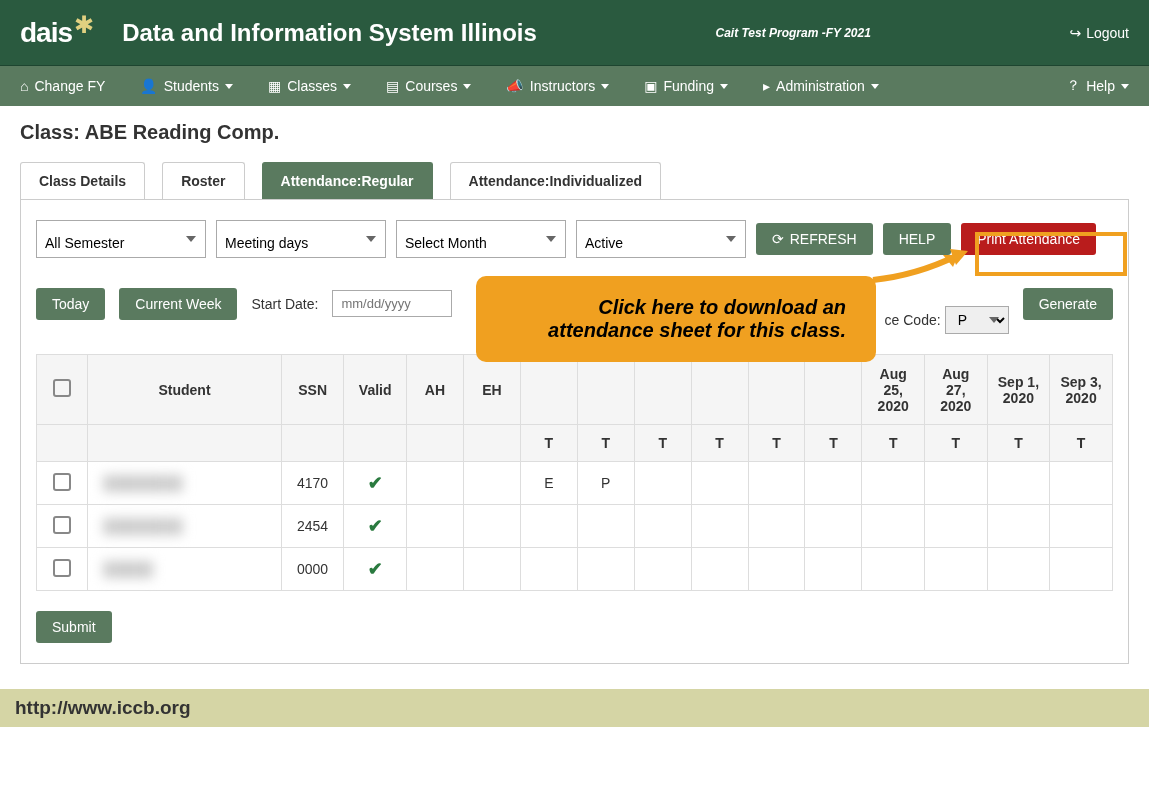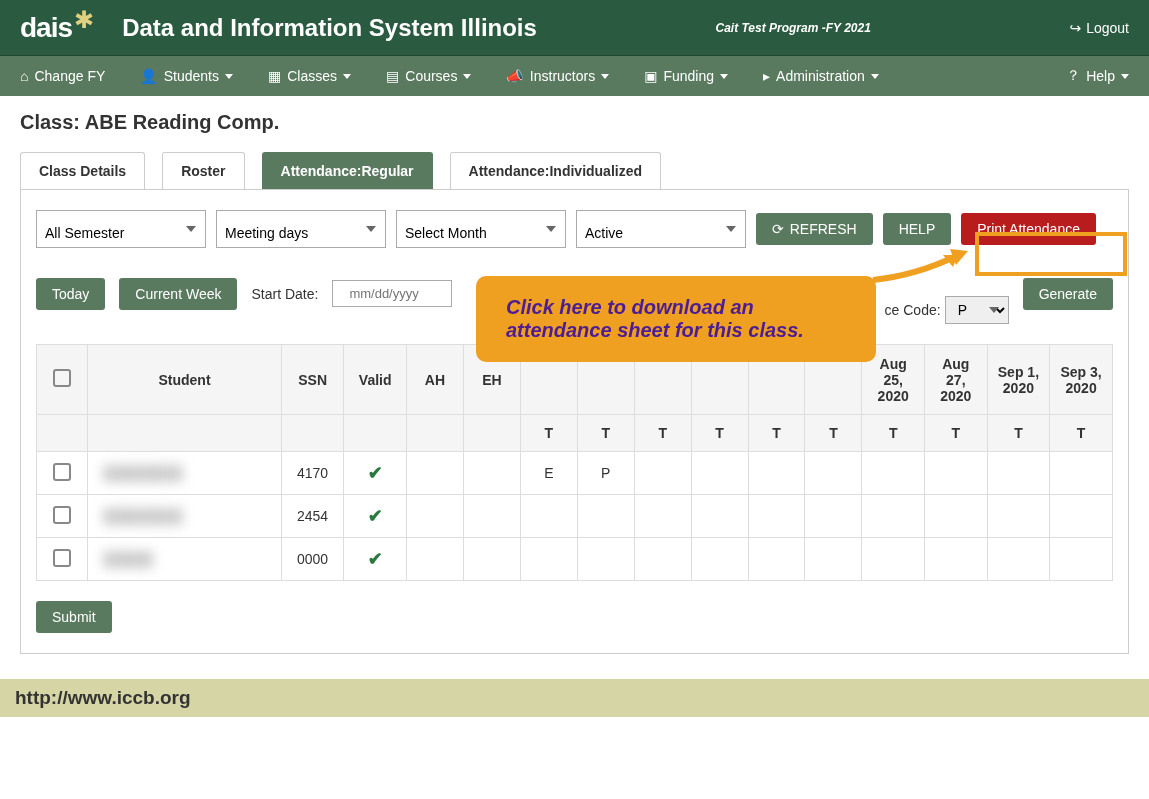--- a/index.html
+++ b/index.html
@@ -1,17 +1,17 @@
 <!DOCTYPE html>
 <html><head>
 <meta charset="utf-8">
 <style>
 * { box-sizing: border-box; margin: 0; padding: 0; }
 body { font-family: Arial, Helvetica, sans-serif; font-size: 14px; color: #333; background: #fff; width: 1149px; }
-.header { background: #2a5a3f; color: #fff; display: flex; align-items: center; padding: 10px 20px; height: 56px; border-bottom: 1px solid #1e4530; }
+.header { background: #2a5a3f; color: #fff; display: flex; align-items: center; padding: 10px 20px; height: 66px; border-bottom: 1px solid #1e4530; }
 .logo { display: flex; align-items: center; gap: 5px; }
 .logo-text { font-size: 28px; font-weight: bold; letter-spacing: -1px; }
 .logo-flower { color: #e0d080; font-size: 24px; position: relative; top: -8px; left: -3px; }
 .title { font-size: 24px; font-weight: bold; margin-left: 25px; }
 .program { font-style: italic; font-size: 12px; font-weight: bold; margin-left: auto; margin-right: 20px; }
 .logout { margin-left: auto; display: flex; align-items: center; gap: 5px; cursor: pointer; }
 .nav { background: #5a7a5f; display: flex; padding: 0 20px; height: 40px; align-items: center; gap: 35px; }
 .nav-item { color: #fff; display: flex; align-items: center; gap: 6px; cursor: pointer; font-size: 14px; }
 .nav-item .caret { border-top: 5px solid #fff; border-left: 4px solid transparent; border-right: 4px solid transparent; width: 0; height: 0; display: inline-block; }
 .content { padding: 15px 20px; }
@@ -20,33 +20,33 @@
 .tab { padding: 10px 18px; border: 1px solid #ccc; border-bottom: none; background: #fff; cursor: pointer; font-size: 14px; font-weight: bold; margin-right: 4px; border-radius: 3px 3px 0 0; }
 .tab.active { background: #5a7a5f; color: #fff; border-color: #5a7a5f; }
 .panel { border: 1px solid #ccc; border-top: none; padding: 20px 15px; }
 .filters { display: flex; gap: 10px; align-items: center; margin-bottom: 15px; }
 .select { border: 1px solid #aaa; padding: 14px 30px 6px 8px; font-size: 14px; background: #fff; appearance: none; position: relative; }
 .select-wrap { position: relative; display: inline-block; }
 .select-wrap::after { content: ''; position: absolute; right: 10px; top: 50%; transform: translateY(-50%); border-top: 6px solid #666; border-left: 5px solid transparent; border-right: 5px solid transparent; pointer-events: none; }
 .btn { background: #5a7a5f; color: #fff; border: none; padding: 8px 16px; font-size: 14px; cursor: pointer; border-radius: 3px; display: inline-flex; align-items: center; gap: 6px; }
 .btn-dark { background: #b91c1c; }
 .row2 { display: flex; align-items: center; gap: 14px; margin-bottom: 20px; }
-.date-input { border: 1px solid #aaa; padding: 5px 16px; font-size: 13px; color: #888; width: 120px; }
+.date-input { border: 1px solid #aaa; padding: 5px 8px; font-size: 13px; color: #888; width: 120px; }
 .label { font-size: 14px; }
 .code-wrap { display: flex; align-items: center; gap: 4px; margin-left: auto; margin-top: 33px; }
 .small-select { border: 1px solid #aaa; padding: 4px 24px 4px 8px; font-size: 14px; }
 table { width: 100%; border-collapse: collapse; font-size: 14px; }
 th, td { border: 1px solid #ddd; padding: 10px 6px; text-align: center; }
 thead th { background: #f5f5f5; font-weight: bold; vertical-align: middle; }
 thead tr:first-child th { height: 70px; }
 .checkbox { width: 18px; height: 18px; border: 2px solid #888; border-radius: 3px; display: inline-block; cursor: pointer; }
 .check-icon { color: #2a7a3f; font-size: 18px; font-weight: bold; }
 .submit-row { margin-top: 20px; }
 .footer { background: #d5d5a5; padding: 8px 15px; font-size: 19px; font-weight: bold; margin-top: 10px; }
-.callout { position: absolute; background: #f0a020; color: #4c1d95; padding: 20px 30px; border-radius: 10px; font-size: 20px; font-style: italic; font-weight: bold; text-align: left; width: 400px; top: 276px; left: 476px; z-index: 100; }
+.callout { position: absolute; background: #f0a020; color: #000000; padding: 20px 30px; border-radius: 10px; font-size: 20px; font-style: italic; font-weight: bold; text-align: right; width: 400px; top: 276px; left: 476px; z-index: 100; }
 .callout-arrow { position: absolute; top: 245px; left: 868px; z-index: 101; }
 .highlight-box { position: absolute; border: 4px solid #f0a020; top: 232px; left: 975px; width: 152px; height: 44px; z-index: 99; pointer-events: none; }
 .relwrap { position: relative; }
 .student-cell { text-align: left; padding-left: 15px; }
 .blur { filter: blur(6px); color: #ccc; }
 </style>
 </head>
 <body>
 <div class="relwrap">
 

